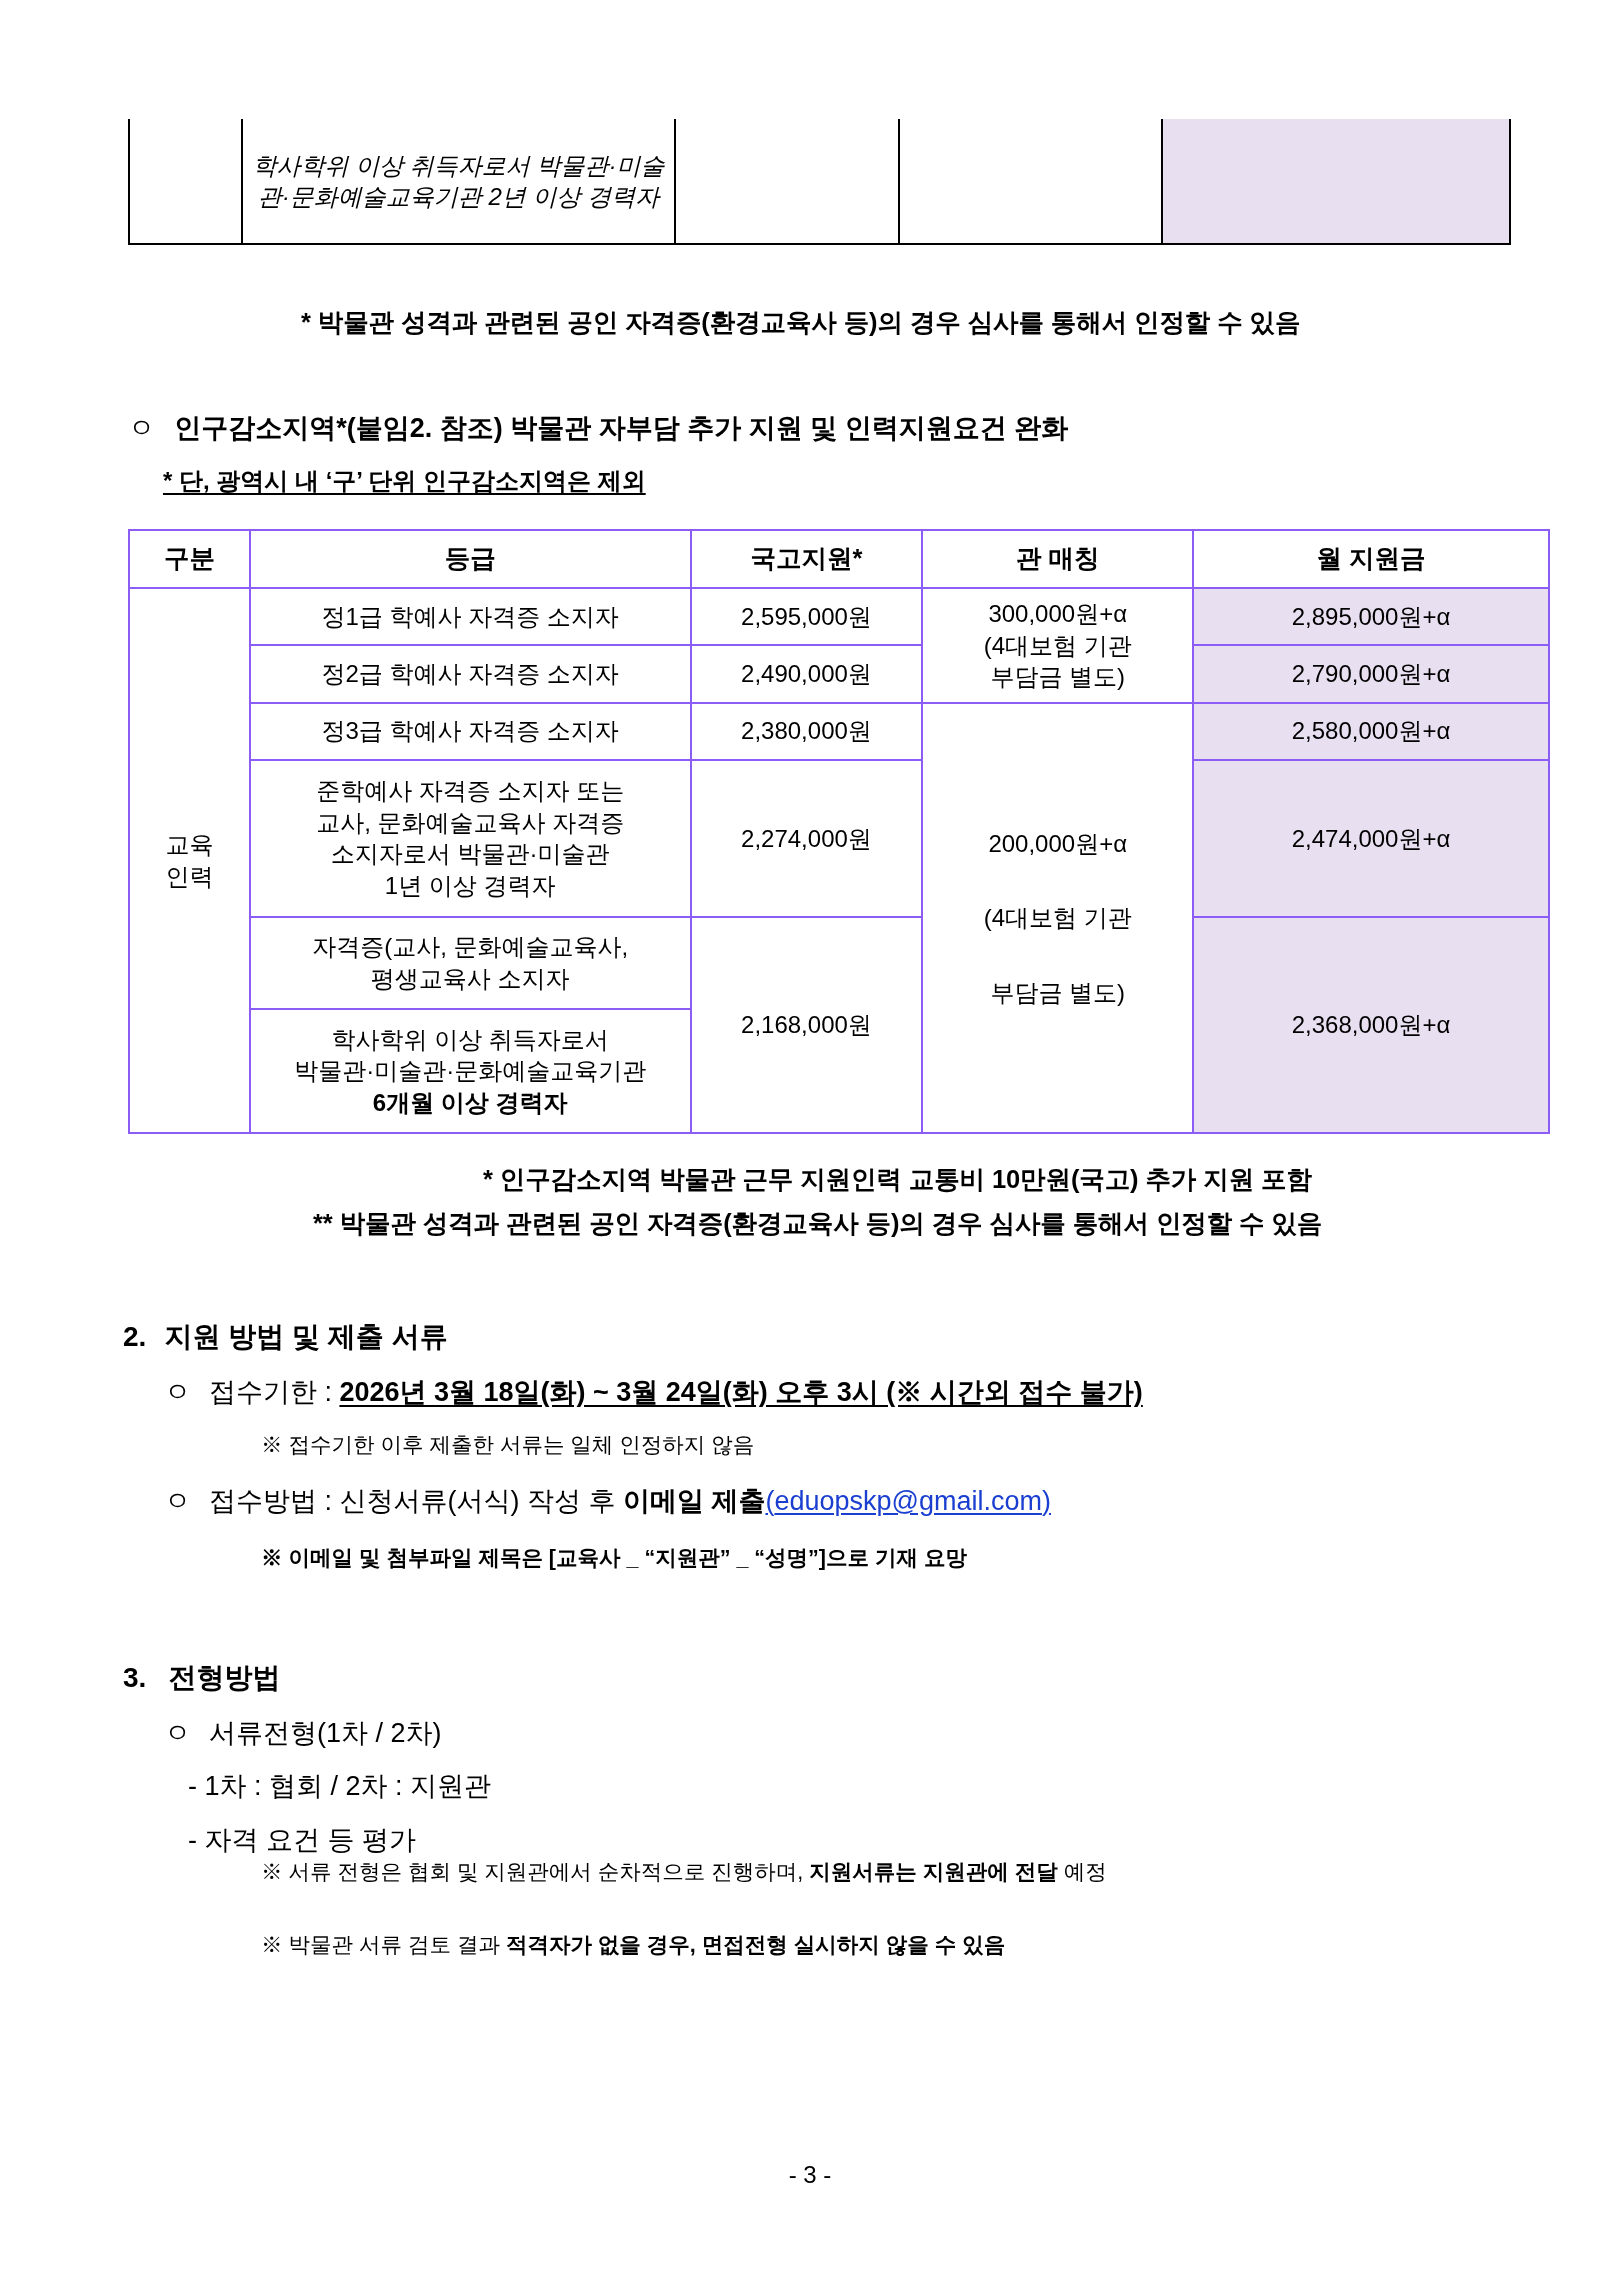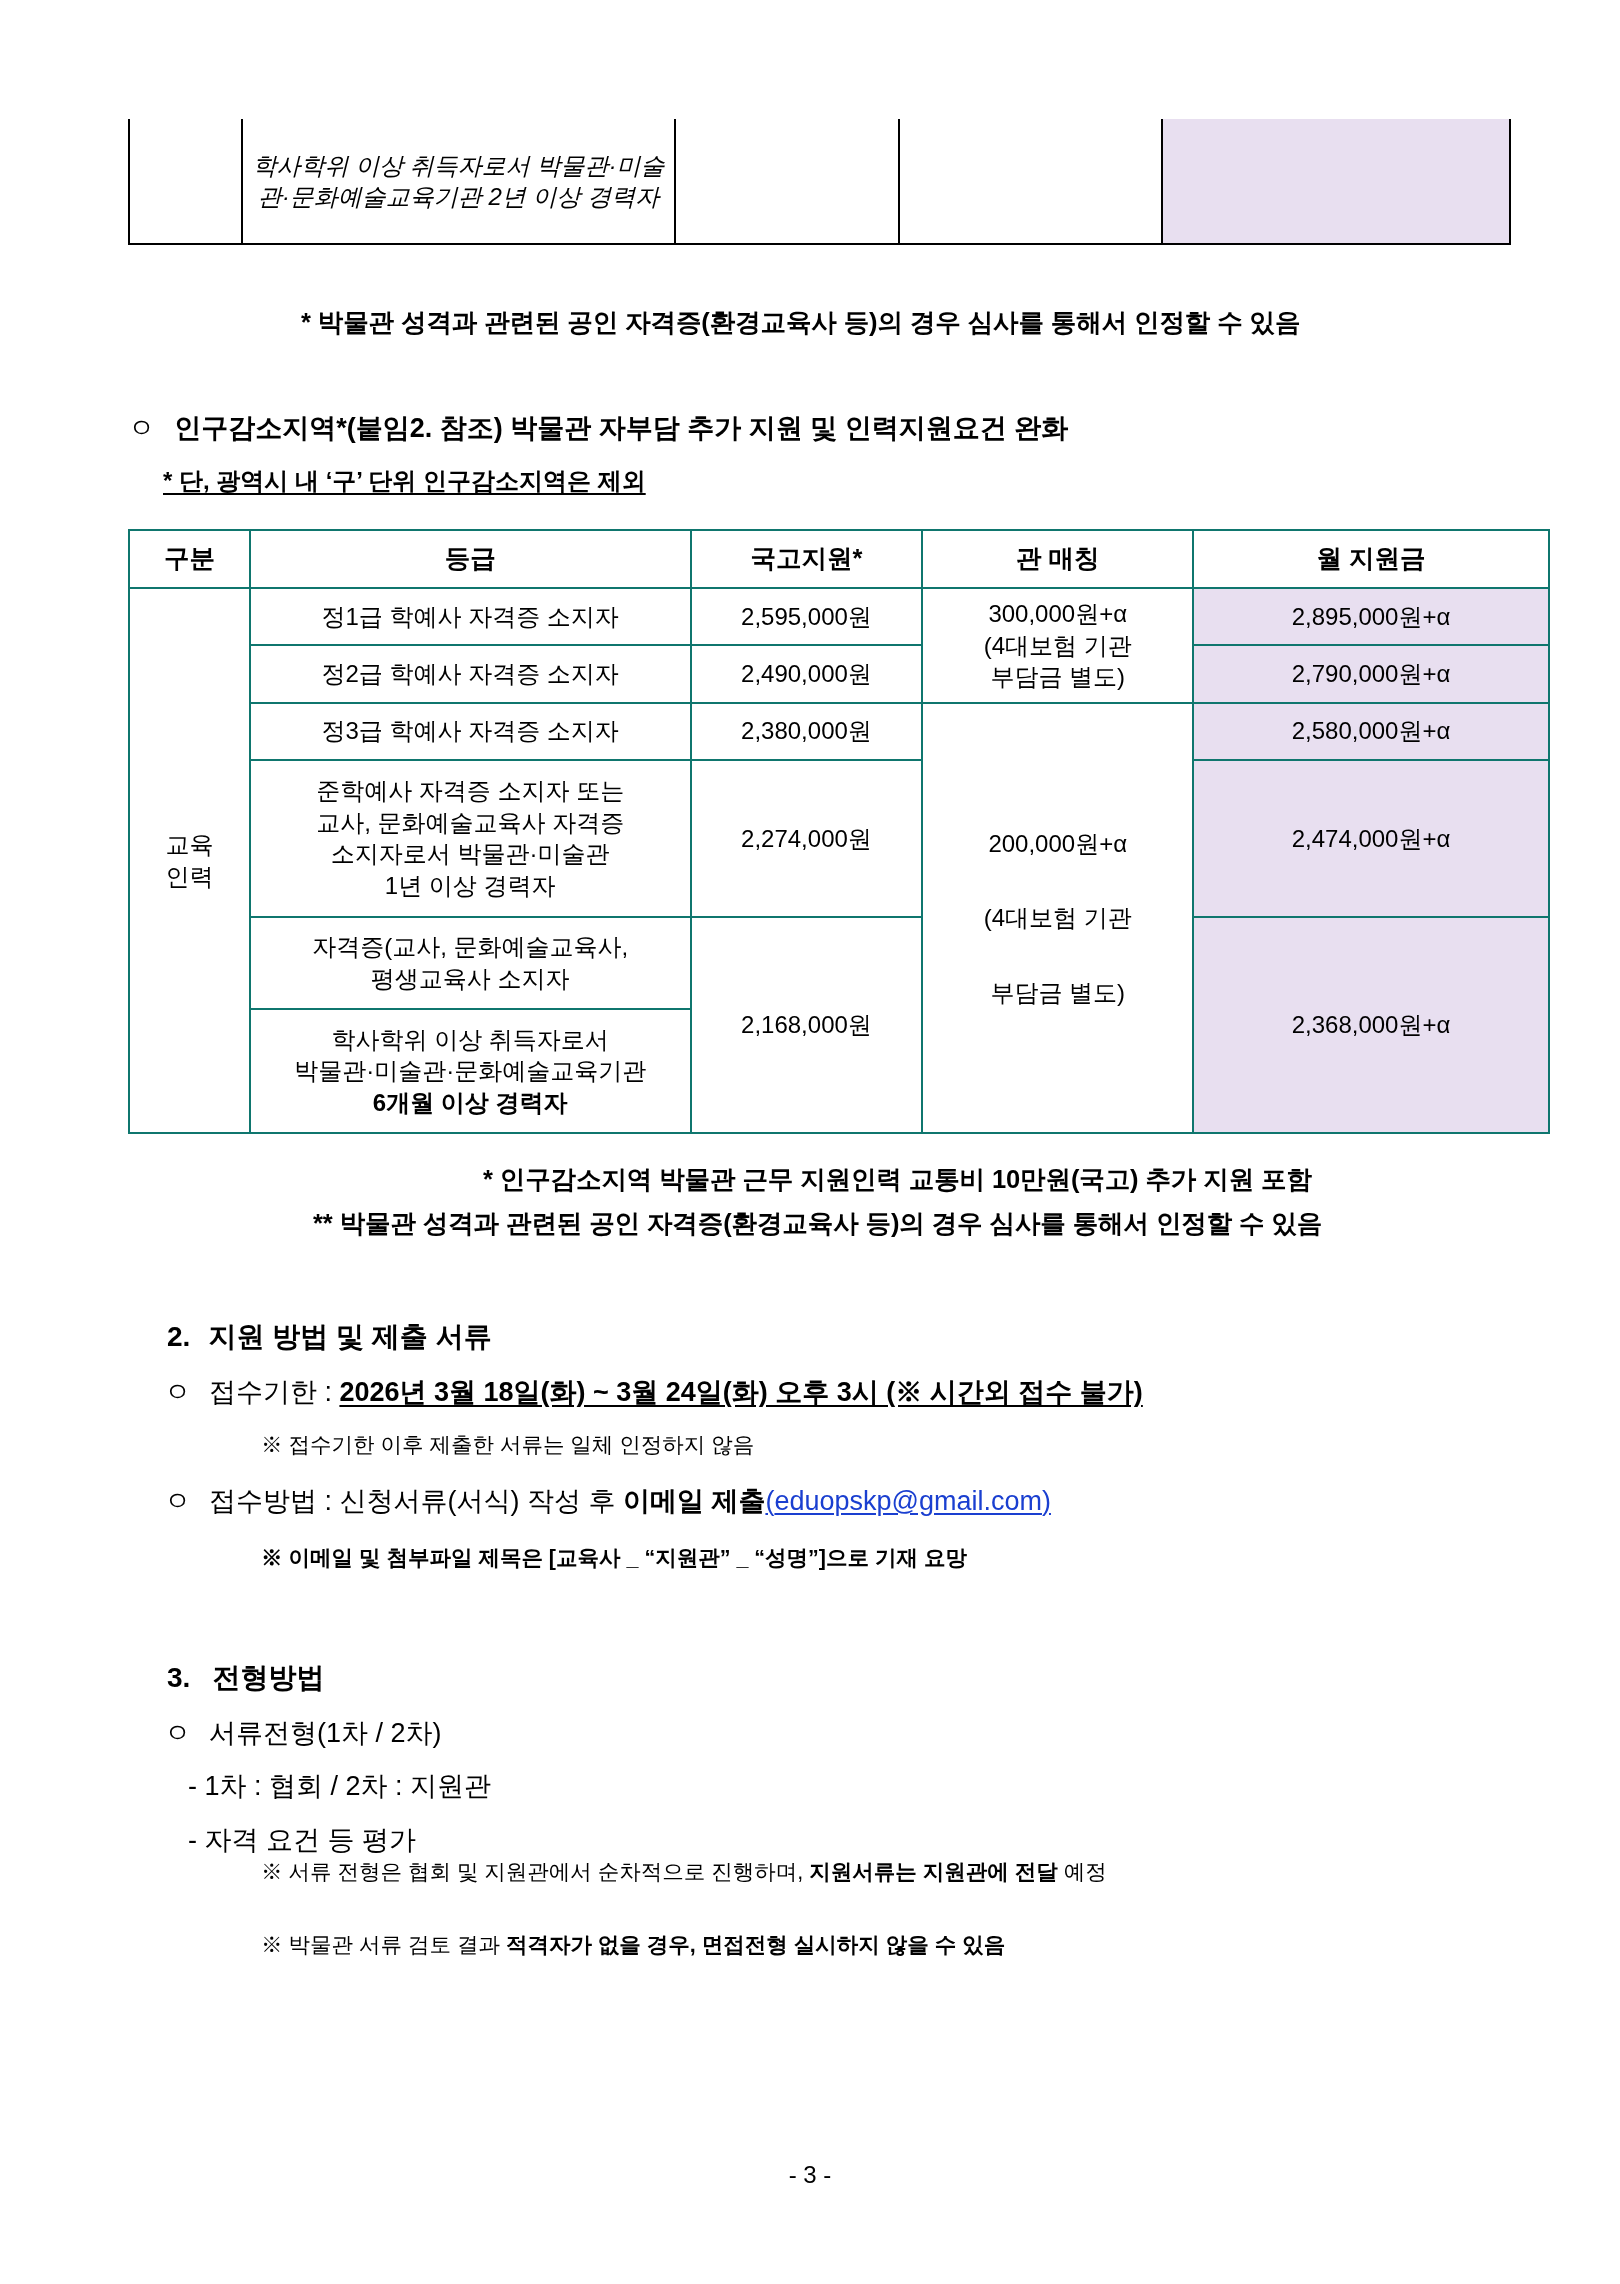--- a/index.html
+++ b/index.html
@@ -80,21 +80,21 @@
   
   .main-table {
     position: absolute;
     left: 128px;
     top: 529px;
     width: 1370px;
     border-collapse: collapse;
     table-layout: fixed;
   }
   .main-table td, .main-table th {
-    border: 2px solid #0f766e;
+    border: 2px solid #8b5cf6;
     padding: 2.6px 3.9px;
     text-align: center;
     vertical-align: middle;
     font-size: 24px;
     line-height: 1.32;
     font-weight: normal;
   }
   .main-table thead th {
     height: 51px;
     font-weight: bold;
@@ -106,21 +106,20 @@
   .col-match  { width: 261px; }
   .col-month  { width: 346px; }
   .shade { background: #e8dff0; }
   .bold { font-weight: bold; }
 
   
   .sec-num {
     position: absolute;
     font-size: 28px;
     font-weight: bold;
-    margin-left: 44px;
   }
   .sub-o {
     position: absolute;
     font-size: 27px;
   }
   .sub-dash {
     position: absolute;
     font-size: 27px;
   }
   .small-note {

